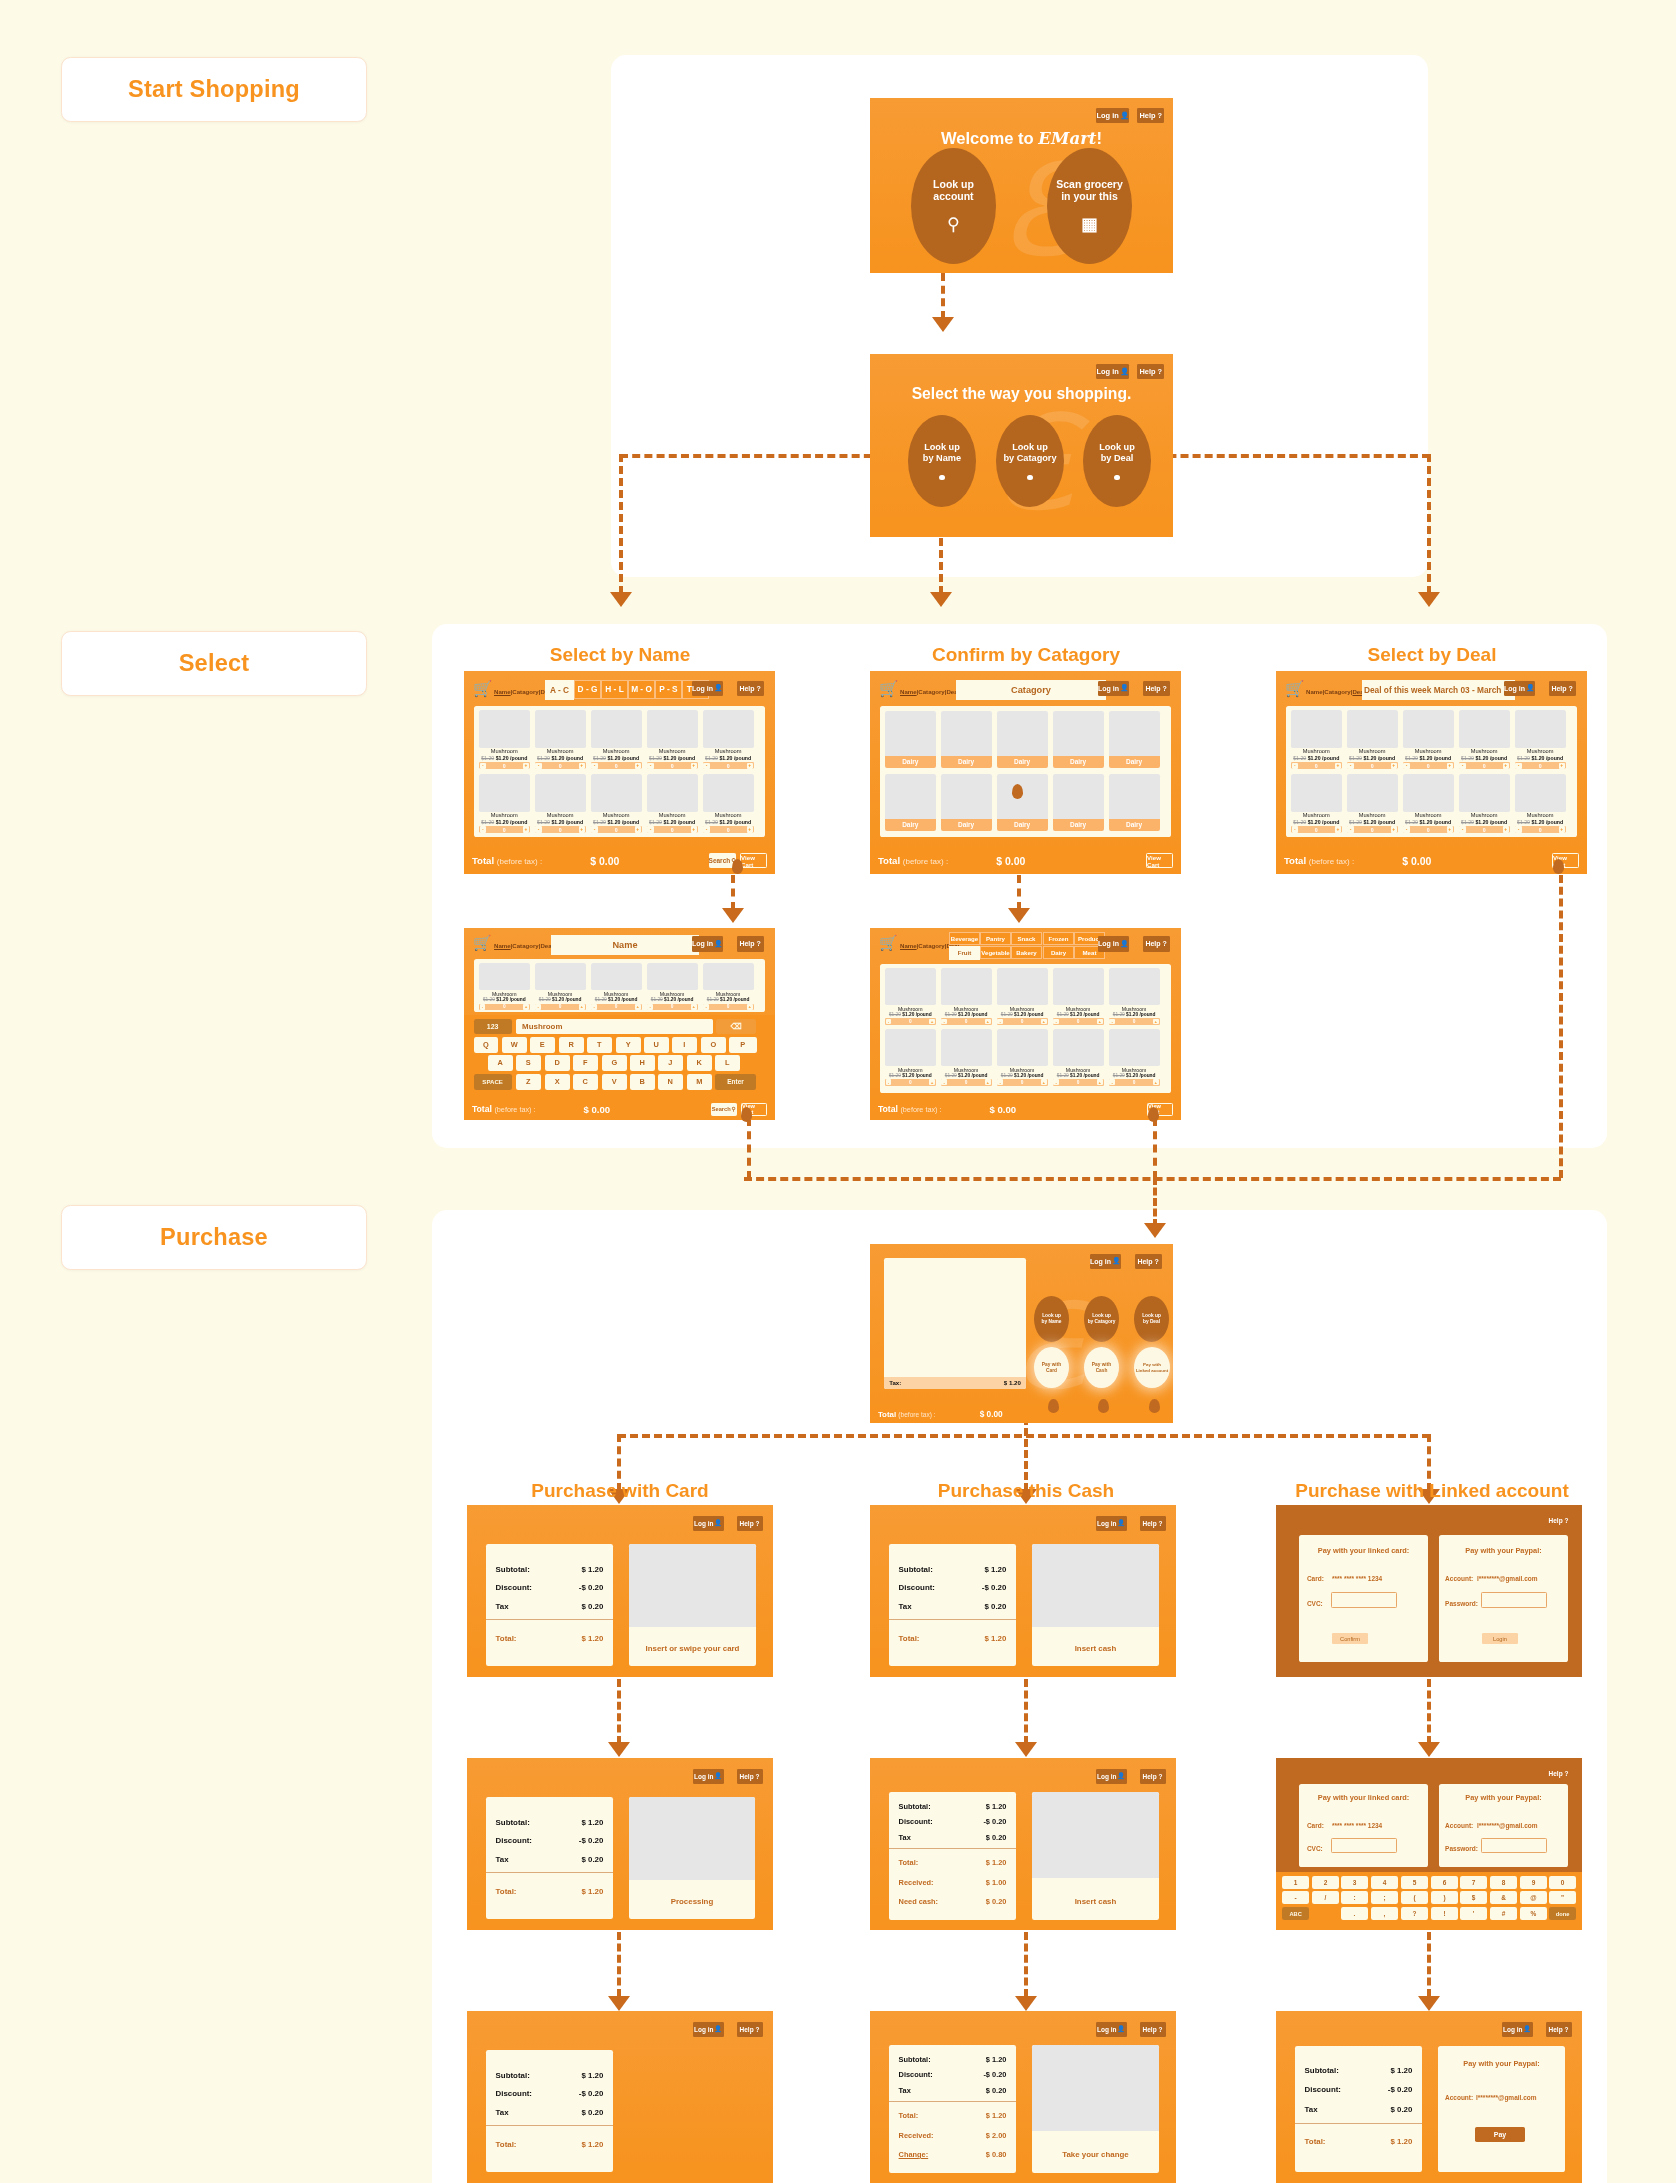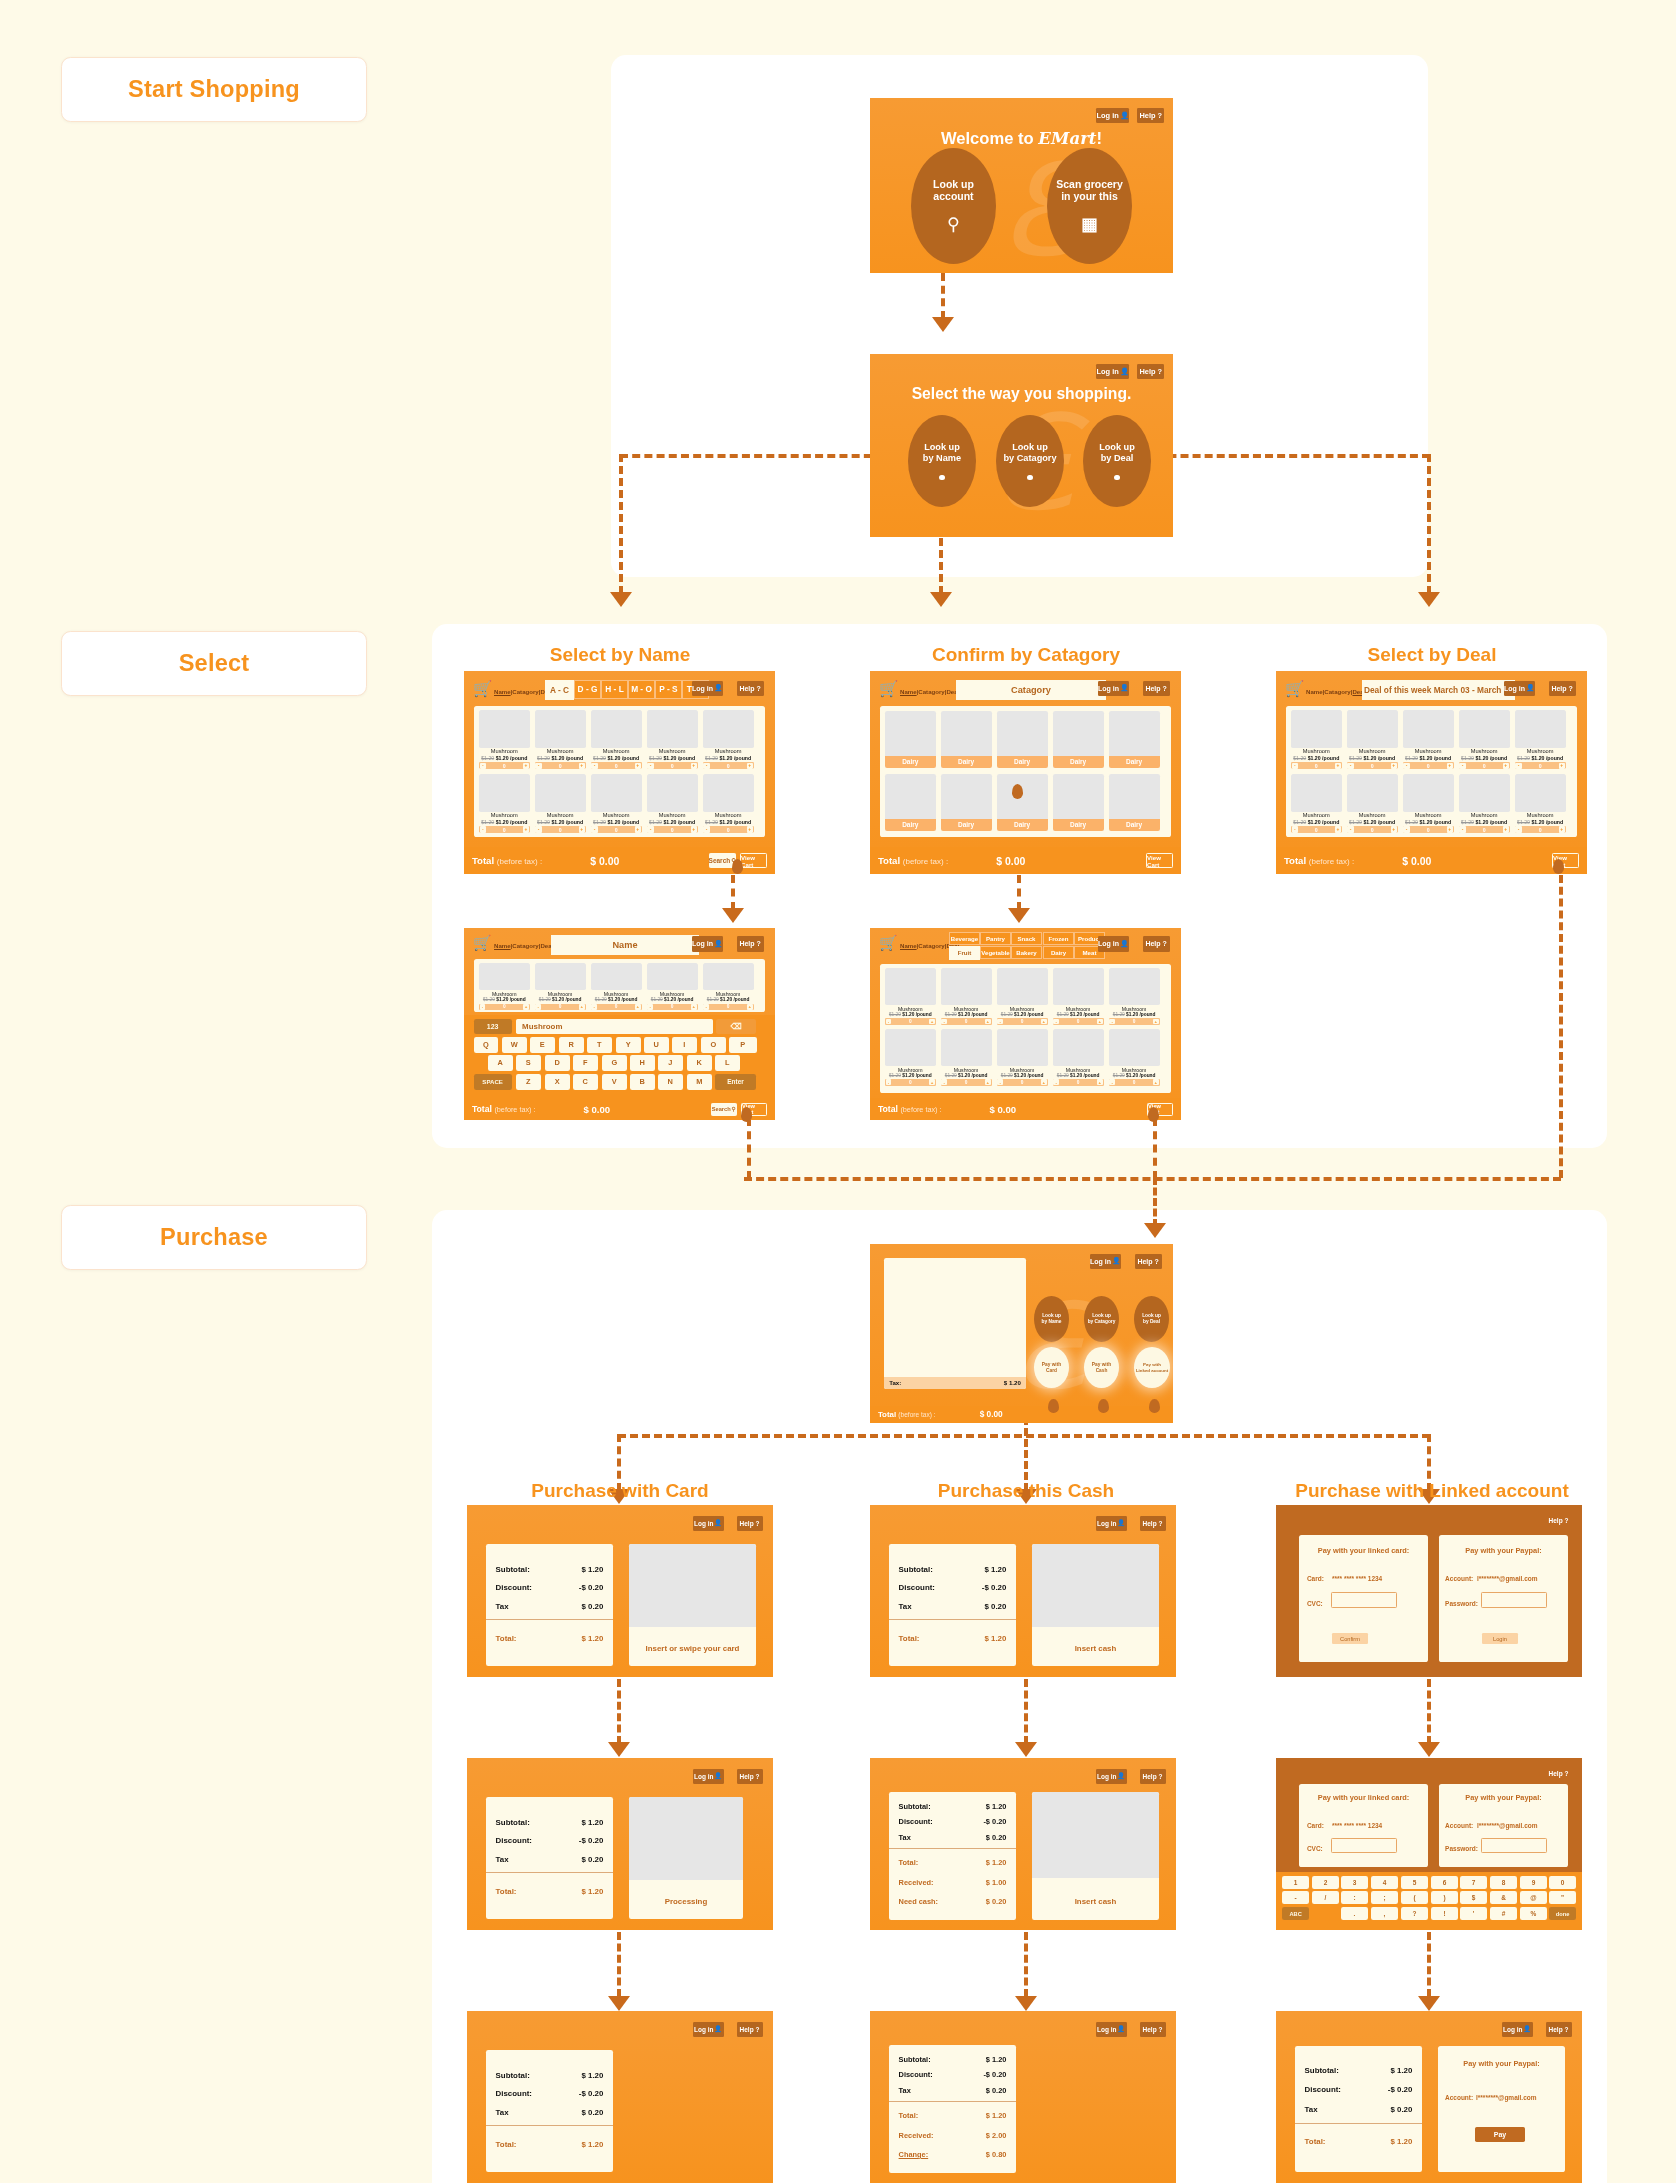--- a/index.html
+++ b/index.html
@@ -1132,21 +1132,21 @@
     <div class="rrow" style="top:58px; padding:0 9.6px;">
       <span class="k" style="font-size:7.9px;">Tax</span>
       <span class="v" style="font-size:7.9px;">$ 0.20</span>
       </div>
     <div class="rdiv" style="top:75px;"></div>
     <div class="rrow tot" style="top:90px; padding:0 9.6px;">
       <span class="k" style="font-size:7.9px;">Total:</span>
       <span class="v" style="font-size:7.9px;">$ 1.20</span>
       </div>
   </div>
-  <div class="pay-pane" style="left:162px; top:39px; width:114px; height:122px;">
+  <div class="pay-pane" style="left:162px; top:39px; width:126px; height:122px;">
     <div class="ph" style="height:83px;"></div>
     <div class="cap" style="top:100px; font-size:7.9px;">Processing</div>
   </div>
 </div>
 
 <div class="mock" style="left:467px; top:2011px; width:306px; height:172px;">
   <div class="btn-login" style="position:absolute; right:49px; top:10.5px; width:31px; height:15px; font-size:6.5px;">
     <span>Log in</span>
     <span>👤</span>
     </div>
@@ -1275,20 +1275,24 @@
       <span class="v" style="font-size:7.4px;">$ 1.20</span>
       </div>
     <div class="rrow tot" style="top:86px; padding:0 9.6px;">
       <span class="k" style="font-size:7.4px;">Received:</span>
       <span class="v" style="font-size:7.4px;">$ 2.00</span>
       </div>
     <div class="rrow tot" style="top:105px; padding:0 9.6px;">
       <span class="k" style="font-size:7.4px;text-decoration:underline;">Change:</span>
       <span class="v" style="font-size:7.4px;">$ 0.80</span>
       </div>
+  </div>
+  <div class="pay-pane" style="left:162px; top:34px; width:127px; height:128px;">
+    <div class="ph" style="height:86px;"></div>
+    <div class="cap" style="top:105px; font-size:7.9px;">Take your change</div>
   </div>
 </div>
 
 <div class="mock brownbg" style="left:1276px; top:1505px; width:306px; height:172px;">
   <div class="btn-help" style="position:absolute; right:10.5px; top:9.6px; width:26px; height:12.2px; font-size:6.5px; background:transparent;">
     <span>Help ?</span>
     </div>
   <div class="form-card" style="left:23px; top:30px; width:129px; height:127px;">
     <div class="h" style="top:10.5px; font-size:7.4px;">Pay with your linked card:</div>
     <div class="lab" style="left:7.9px; top:40px; font-size:6.5px;">Card:</div>

